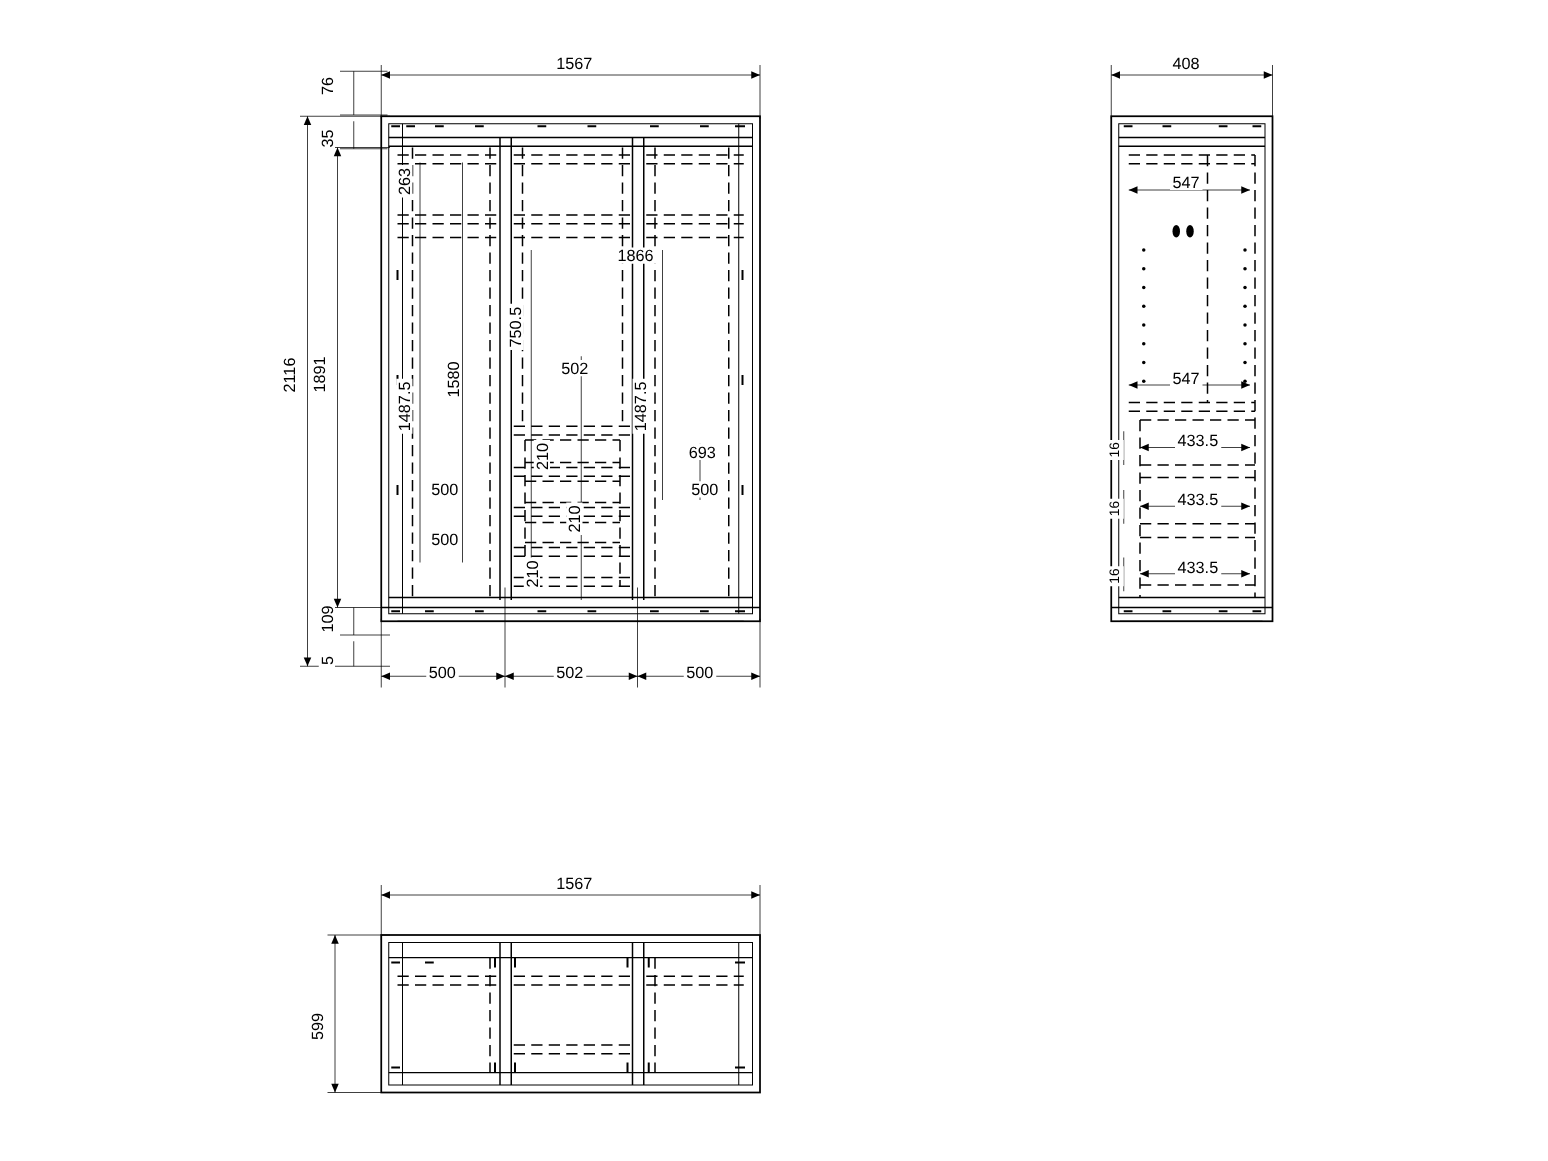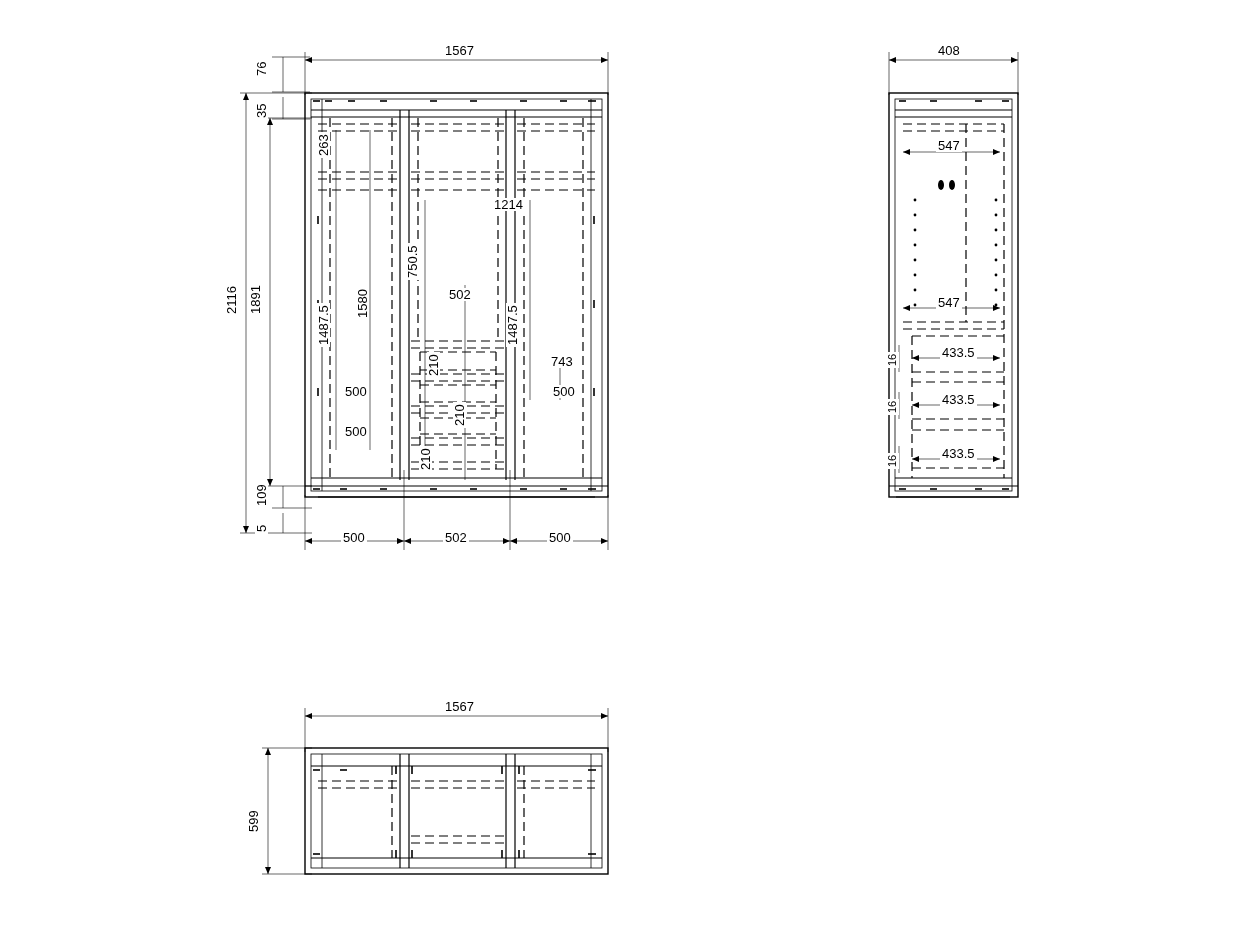--- a/index.html
+++ b/index.html
@@ -354,35 +354,35 @@
   <div class="dim-label vert" style="left:268px; top:98px; transform:rotate(-90deg) translate(-22px,-13px);">35</div>
 
   <div class="dim-label vert" style="left:238px; top:290px; transform:rotate(-90deg) translate(-26px,-13px);">2116</div>
   <div class="dim-label vert" style="left:262px; top:290px; transform:rotate(-90deg) translate(-26px,-13px);">1891</div>
 
   <div class="dim-label vert" style="left:268px; top:478px; transform:rotate(-90deg) translate(-30px,-13px);">109</div>
   <div class="dim-label vert" style="left:268px; top:522px; transform:rotate(-90deg) translate(-12px,-13px);">5</div>
 
   <div class="dim-label vert" style="left:330px; top:130px; transform:rotate(-90deg) translate(-28px,-13px);">263</div>
 
-  <div class="dim-label" style="left:492px; top:198px;">1214</div>
+  <div class="dim-label" style="left:492px; top:198px;">1866</div>
 
   <div class="dim-label vert" style="left:419px; top:238px; transform:rotate(-90deg) translate(-42px,-13px);">750.5</div>
 
   <div class="dim-label" style="left:447px; top:288px;">502</div>
 
   <div class="dim-label vert" style="left:330px; top:305px; transform:rotate(-90deg) translate(-42px,-13px);">1487.5</div>
   <div class="dim-label vert" style="left:369px; top:290px; transform:rotate(-90deg) translate(-30px,-13px);">1580</div>
   <div class="dim-label vert" style="left:519px; top:305px; transform:rotate(-90deg) translate(-42px,-13px);">1487.5</div>
 
   <div class="dim-label vert" style="left:440px; top:350px; transform:rotate(-90deg) translate(-28px,-13px);">210</div>
   <div class="dim-label vert" style="left:466px; top:400px; transform:rotate(-90deg) translate(-28px,-13px);">210</div>
   <div class="dim-label vert" style="left:432px; top:444px; transform:rotate(-90deg) translate(-28px,-13px);">210</div>
 
-  <div class="dim-label" style="left:549px; top:355px;">743</div>
+  <div class="dim-label" style="left:549px; top:355px;">693</div>
   <div class="dim-label" style="left:343px; top:385px;">500</div>
   <div class="dim-label" style="left:343px; top:425px;">500</div>
   <div class="dim-label" style="left:551px; top:385px;">500</div>
 
   <div class="dim-label" style="left:341px; top:531px;">500</div>
   <div class="dim-label" style="left:443px; top:531px;">502</div>
   <div class="dim-label" style="left:547px; top:531px;">500</div>
 
   <div class="dim-label" style="left:936px; top:44px;">408</div>
   <div class="dim-label" style="left:936px; top:139px;">547</div>

